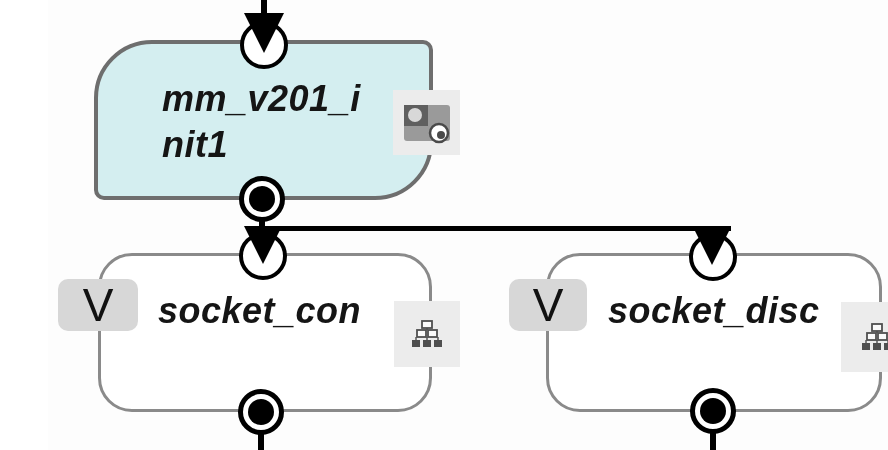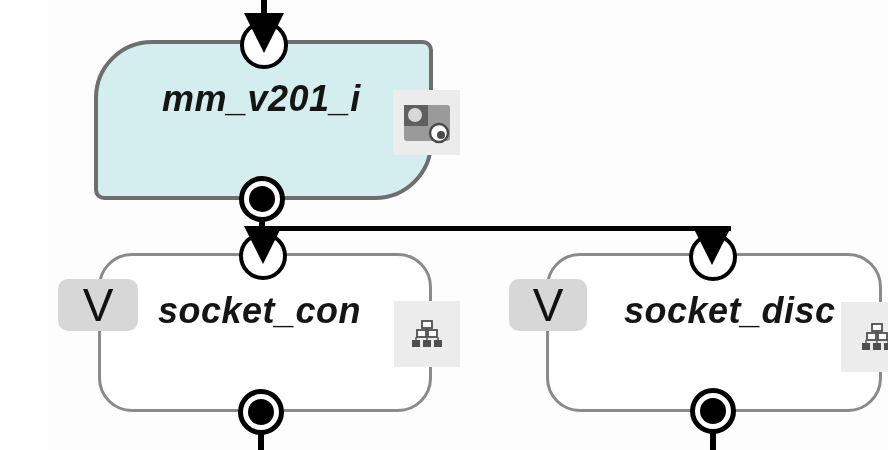--- a/index.html
+++ b/index.html
@@ -24,21 +24,21 @@
   .node-connect{left:50px;top:253px;width:334px;height:159px;}
   .node-disconnect{left:498px;top:253px;width:336px;height:159px;}
 
   
   .label{
     position:absolute;color:#151515;font-size:36px;line-height:46px;
     font-style:italic;font-weight:bold;letter-spacing:0.5px;white-space:nowrap;
   }
   .label-init{left:114px;top:76px;}
   .label-connect{left:110px;top:288px;}
-  .label-disconnect{left:576px;top:288px;}
+  .label-disconnect{left:560px;top:288px;}
 
   
   .badge{
     position:absolute;width:80px;height:52px;background:#d7d7d7;border-radius:10px;
     color:#111;font-size:46px;font-weight:400;text-align:center;line-height:52px;
   }
   .badge-connect{left:10px;top:279px;}
   .badge-disconnect{left:461px;top:279px;width:78px;}
 
   
@@ -80,20 +80,21 @@
     <rect x="211" y="215" width="6" height="16" fill="#000"></rect>
     <rect x="212" y="226" width="471" height="5" fill="#000"></rect>
     <rect x="210" y="428" width="6" height="22" fill="#000"></rect>
     <rect x="662" y="428" width="6" height="22" fill="#000"></rect>
   </svg>
 
   <div class="node-group">
     <div class="node node-init"></div>
     <div class="label label-init">
       <div>mm_v201_i</div>
+      <div>nit1</div>
     </div>
     <div class="icon-box iconbox-init">
       <svg width="46" height="42" viewBox="0 0 46 42">
         <rect x="0" y="3" width="46" height="36" rx="3" fill="#9a9a9a"></rect>
         <rect x="0" y="3" width="24" height="21" fill="#5f5f5f"></rect>
         <circle cx="11" cy="13" r="7" fill="#d8d8d8"></circle>
         <circle cx="35" cy="31" r="9" fill="#ffffff" stroke="#4a4a4a" stroke-width="2.5"></circle>
         <circle cx="37" cy="33" r="4" fill="#4a4a4a"></circle>
       </svg>
     </div>

